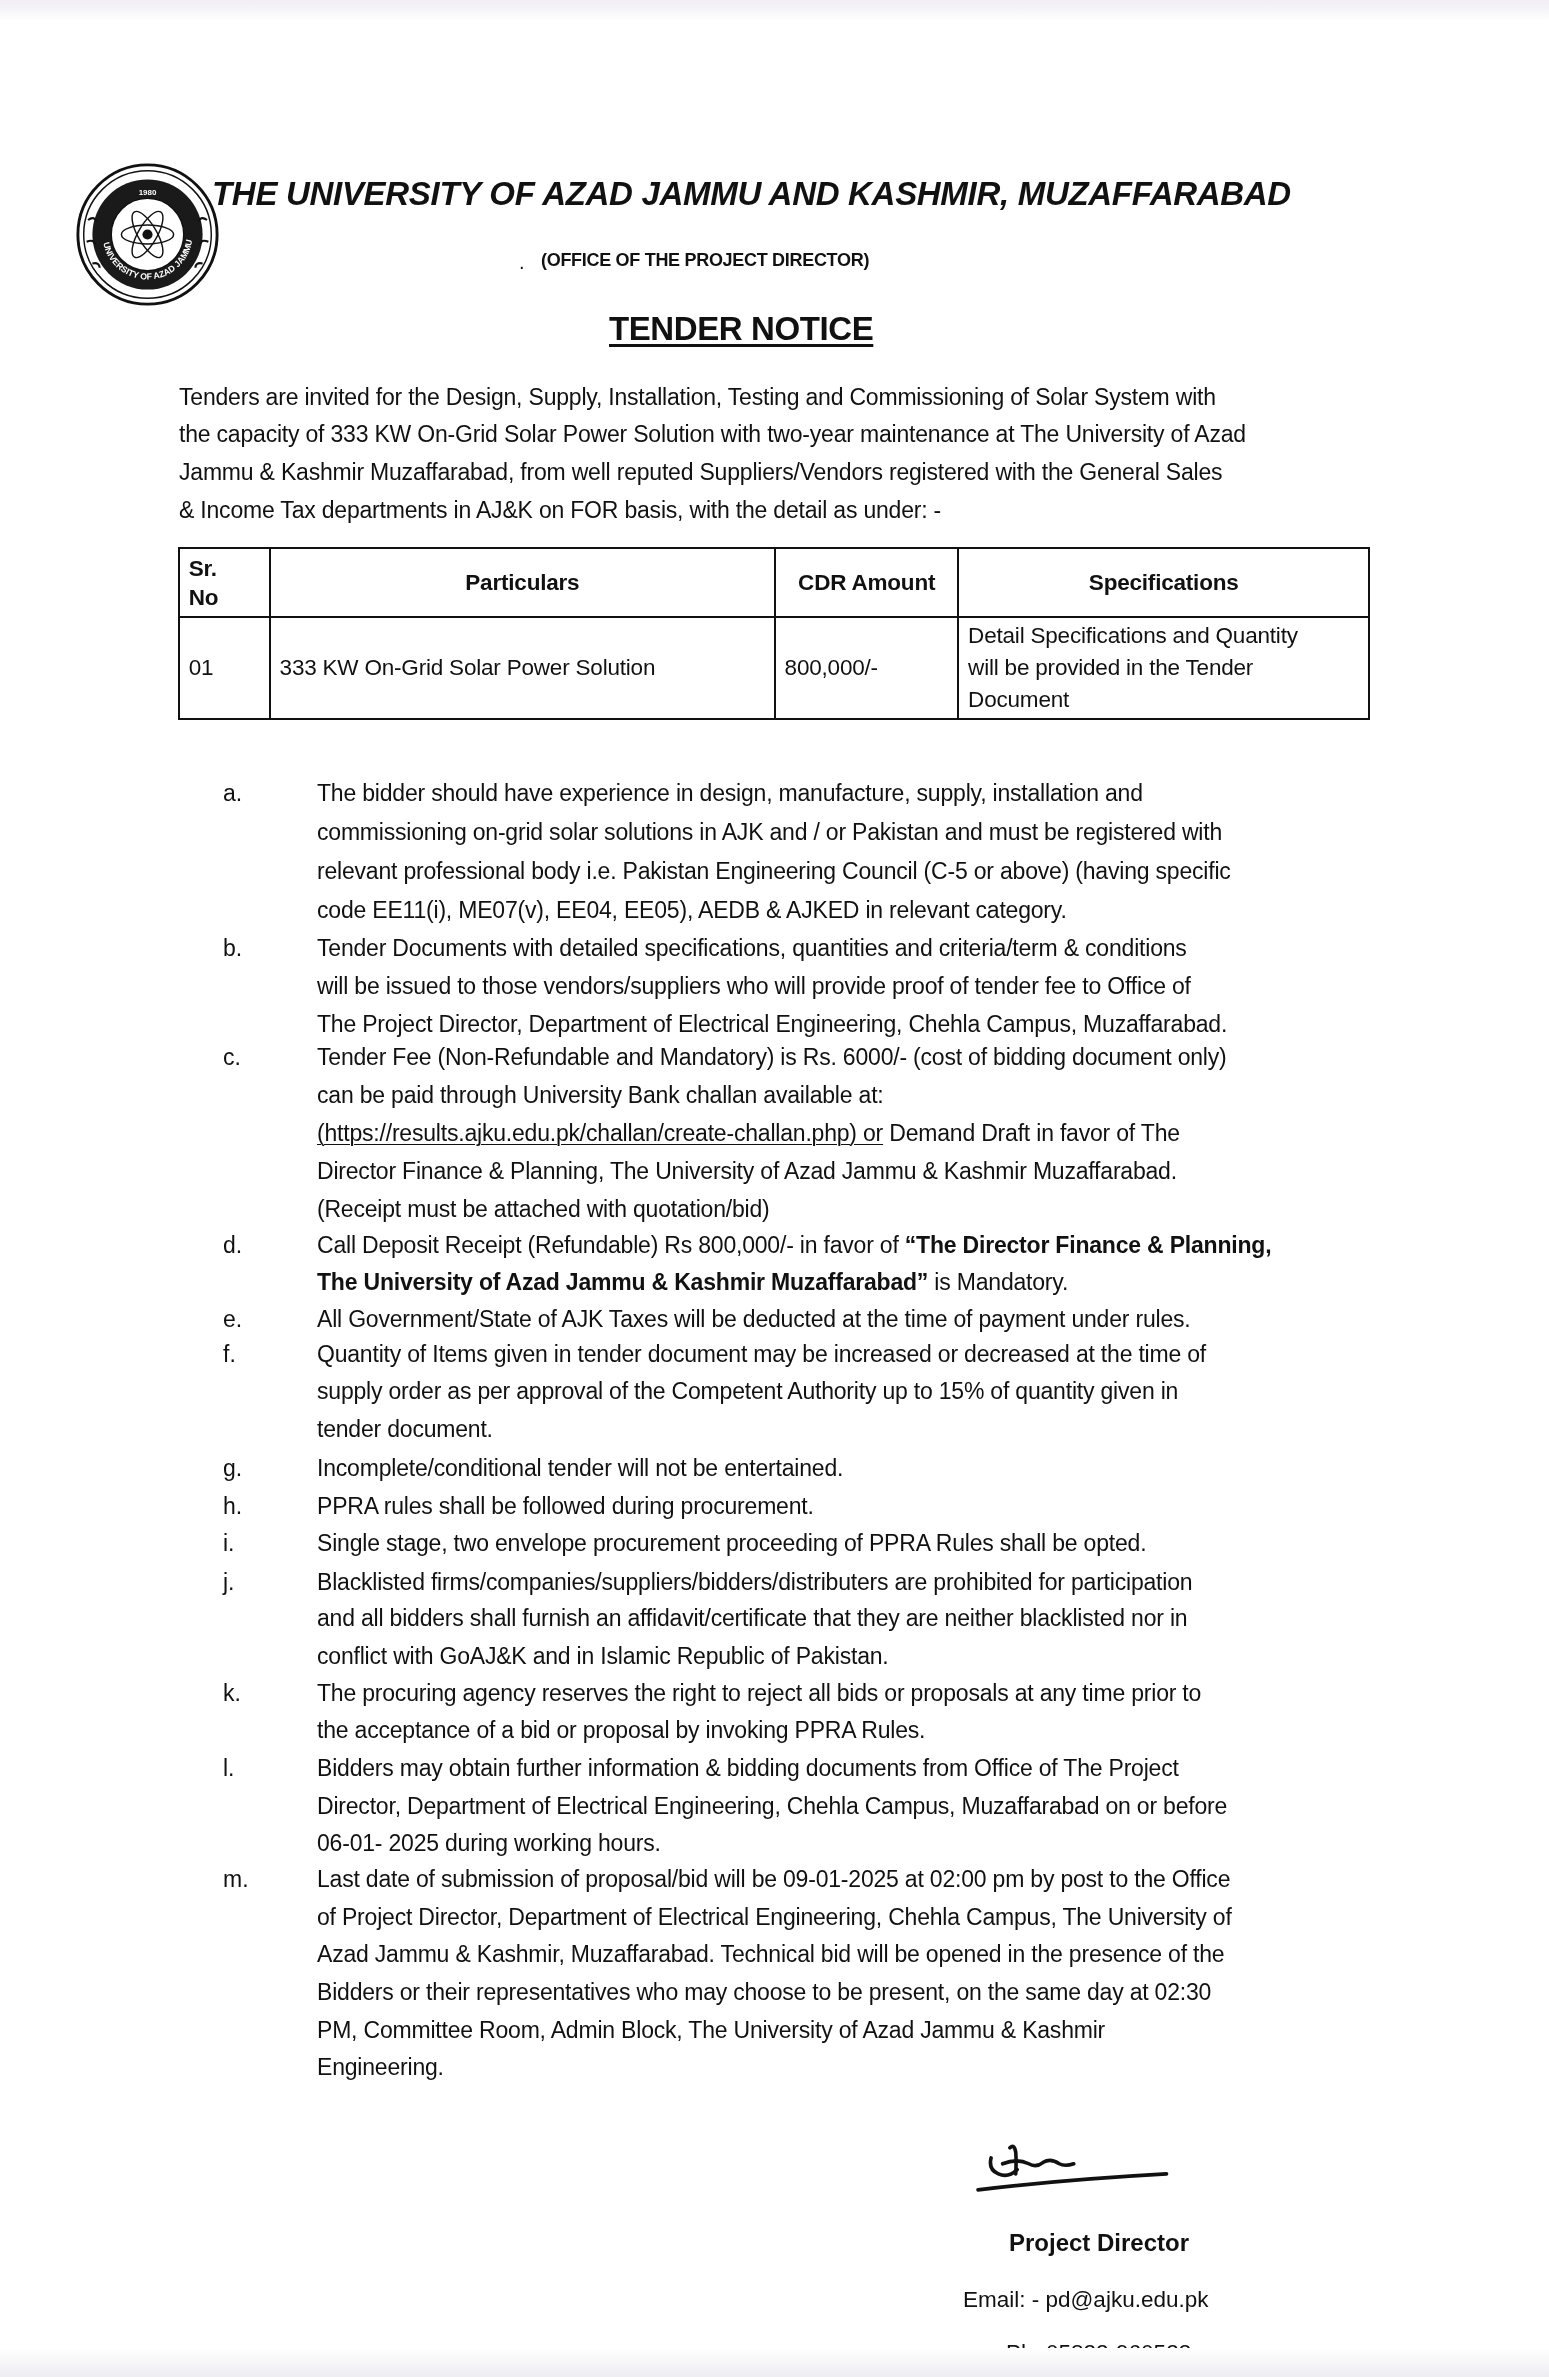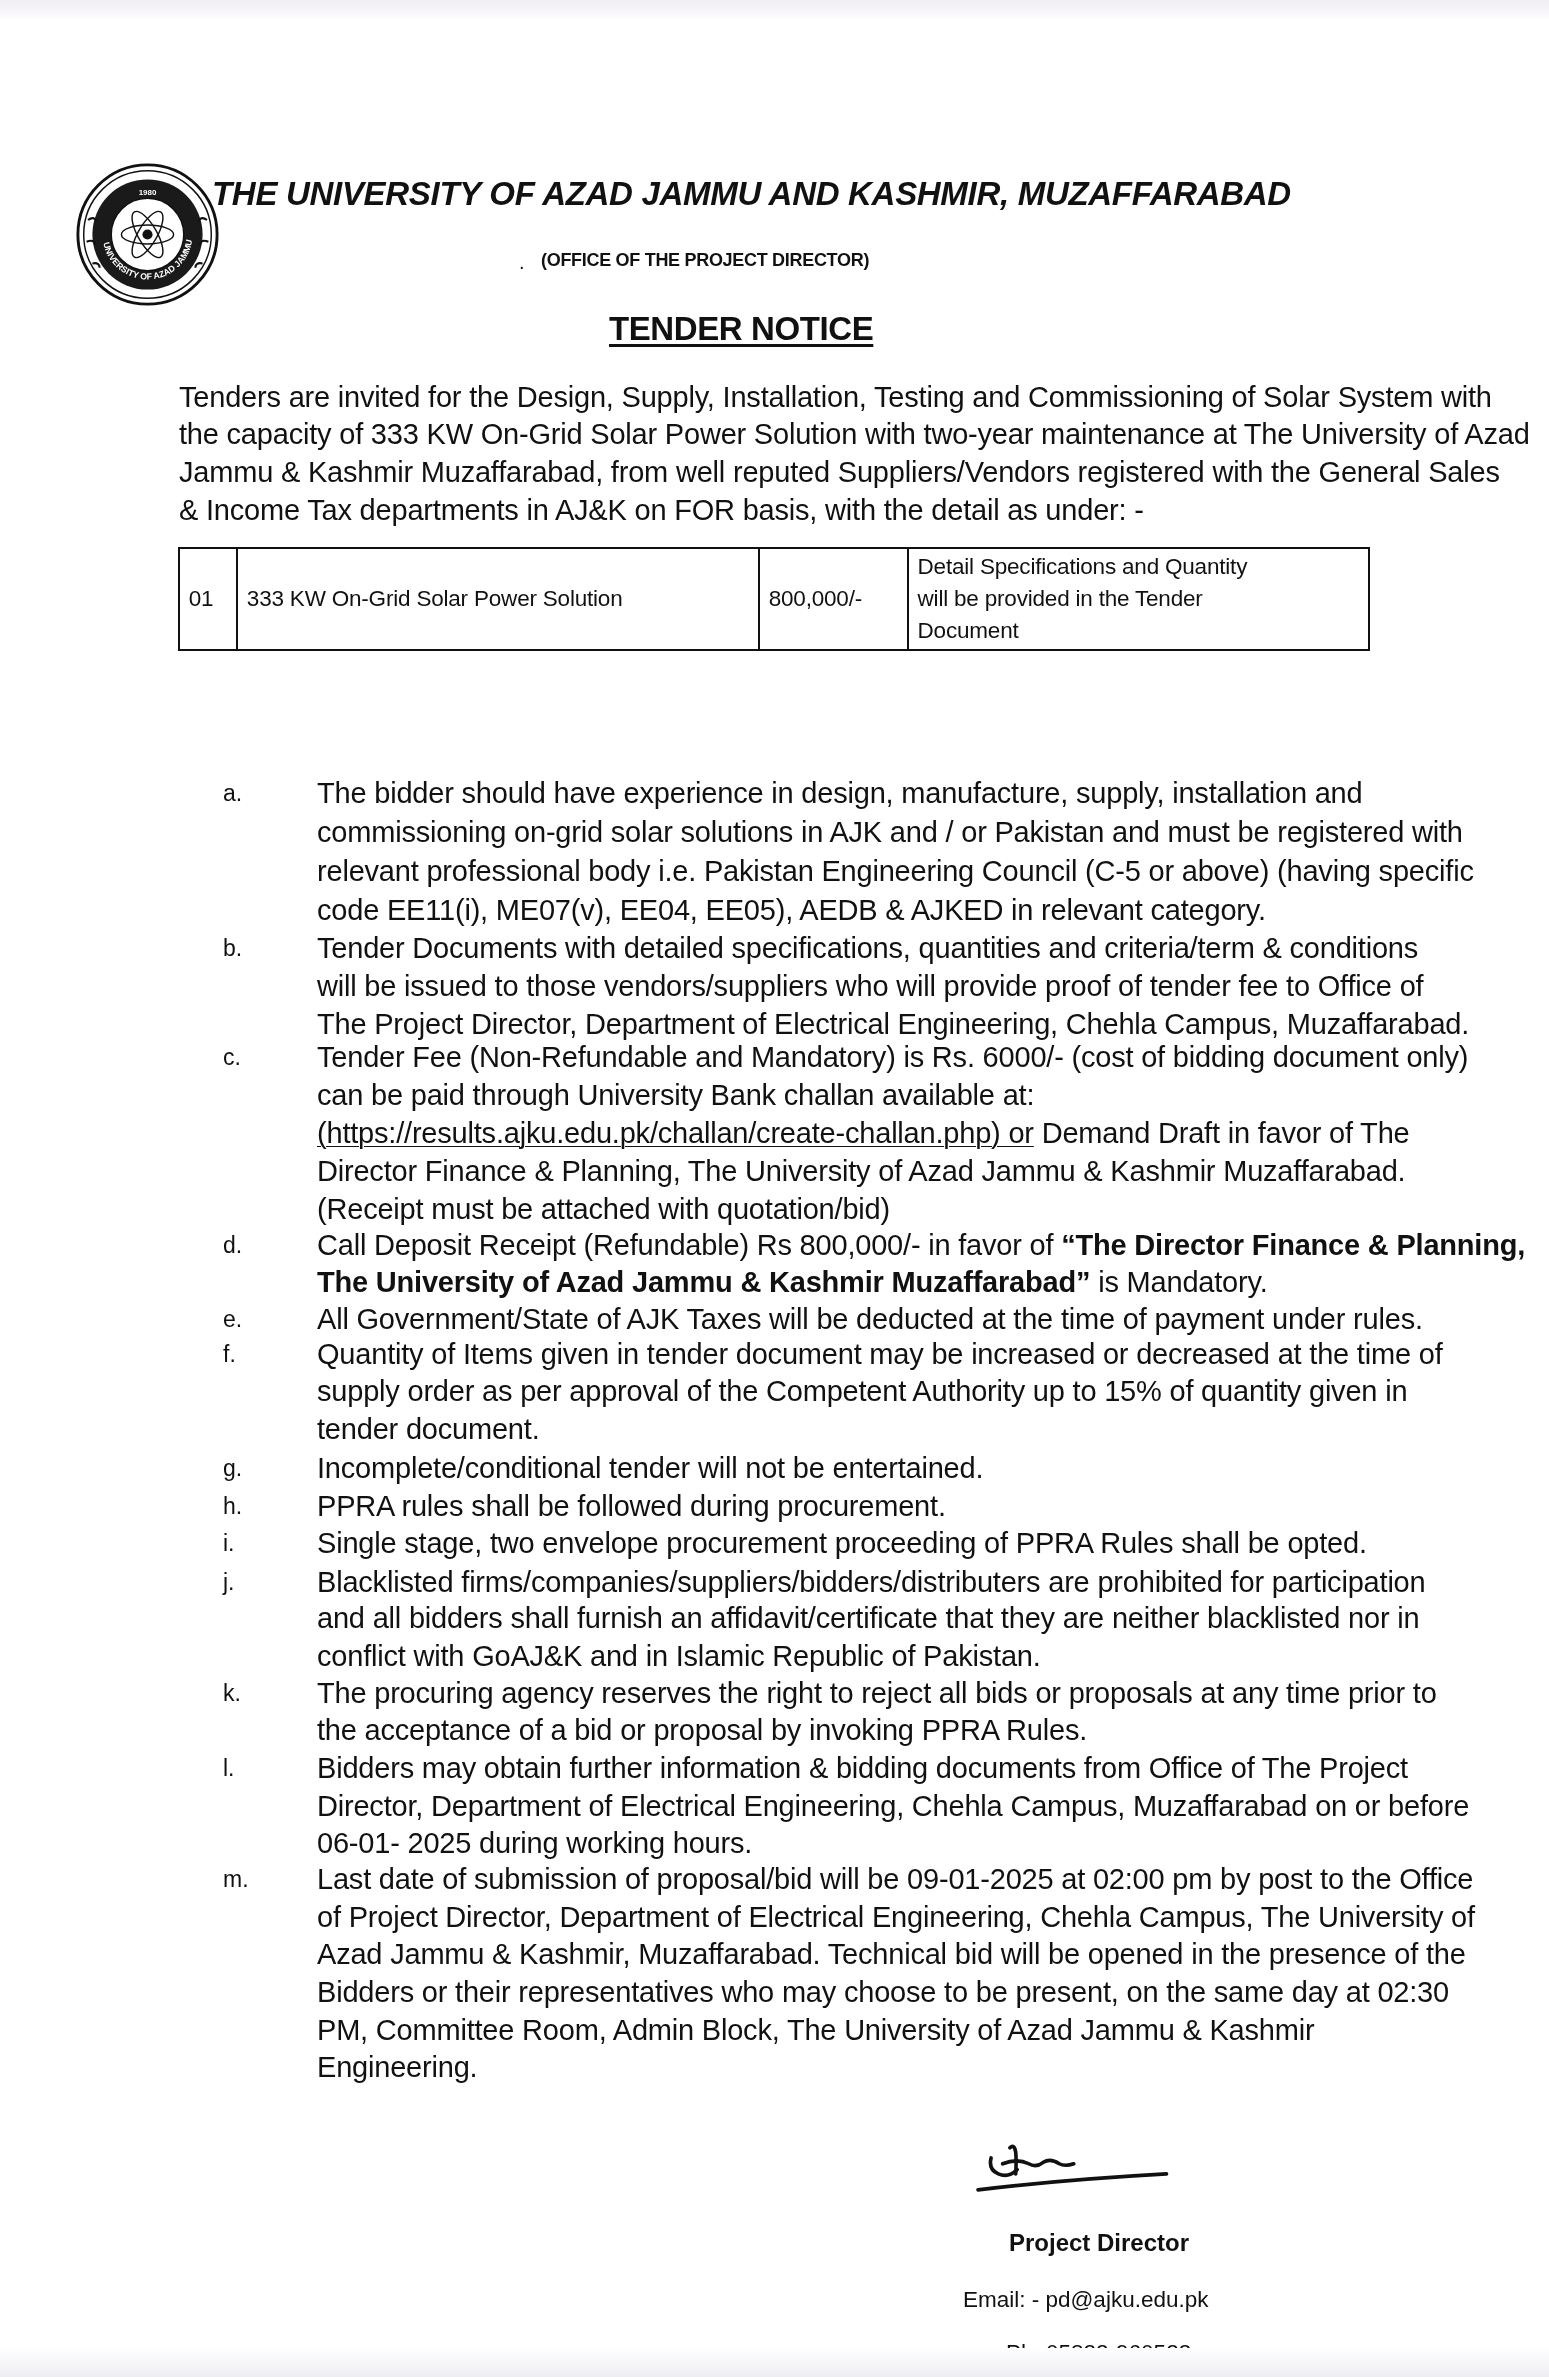--- a/index.html
+++ b/index.html
@@ -25,21 +25,21 @@
     letter-spacing:-0.3px; line-height:41px;font-style:italic;
   }
   .subtitle {
     left:541px; top:246px; font-size:18px; font-weight:bold; letter-spacing:-0.3px; line-height:29px;
   }
   .subtitle-dot { left:519px; top:249px; font-size:20px; line-height:26px; }
   .notice {
     left:609px; top:308px; font-size:33px; font-weight:bold; letter-spacing:-0.4px;
     line-height:41px; text-decoration:underline; text-decoration-thickness:2.9px; text-underline-offset:4.3px;
   }
-  .line { font-size:29px; line-height:29px; letter-spacing:-0.2px; }
+  .line { font-size:23px; line-height:29px; letter-spacing:-0.2px; }
   .intro .line { left:179px; }
   
   table.tender {
     position:absolute; left:178px; top:547px; width:1192px;
     border-collapse:collapse; font-size:22.5px; letter-spacing:-0.2px;
   }
   table.tender th, table.tender td { border:2.2px solid #111; padding:0 8.7px; }
   table.tender th { height:67px; font-weight:bold; text-align:center; vertical-align:middle; }
   table.tender th.sr { text-align:left; line-height:29px; }
   table.tender td { height:100px; text-align:left; vertical-align:middle; }
@@ -89,20 +89,29 @@
 
 <div class="intro">
   <div class="abs line" style="top:383px">Tenders are invited for the Design, Supply, Installation, Testing and Commissioning of Solar System with</div>
   <div class="abs line" style="top:420px">the capacity of 333 KW On-Grid Solar Power Solution with two-year maintenance at The University of Azad</div>
   <div class="abs line" style="top:458px">Jammu &amp; Kashmir Muzaffarabad, from well reputed Suppliers/Vendors registered with the General Sales</div>
   <div class="abs line" style="top:496px">&amp; Income Tax departments in AJ&amp;K on FOR basis, with the detail as under: -</div>
 </div>
 
 <table class="tender">
   <tbody>
+      <tr>
+    <th class="sr col-sr">
+      <div>Sr.</div>
+      <div>No</div>
+    </th>
+    <th class="col-part">Particulars</th>
+    <th class="col-cdr">CDR Amount</th>
+    <th class="col-spec">Specifications</th>
+  </tr>
   <tr>
     <td>01</td>
     <td>333 KW On-Grid Solar Power Solution</td>
     <td>800,000/-</td>
     <td class="spec">
       <div>Detail Specifications and Quantity</div>
       <div>will be provided in the Tender</div>
       <div>Document</div>
     </td>
   </tr>

